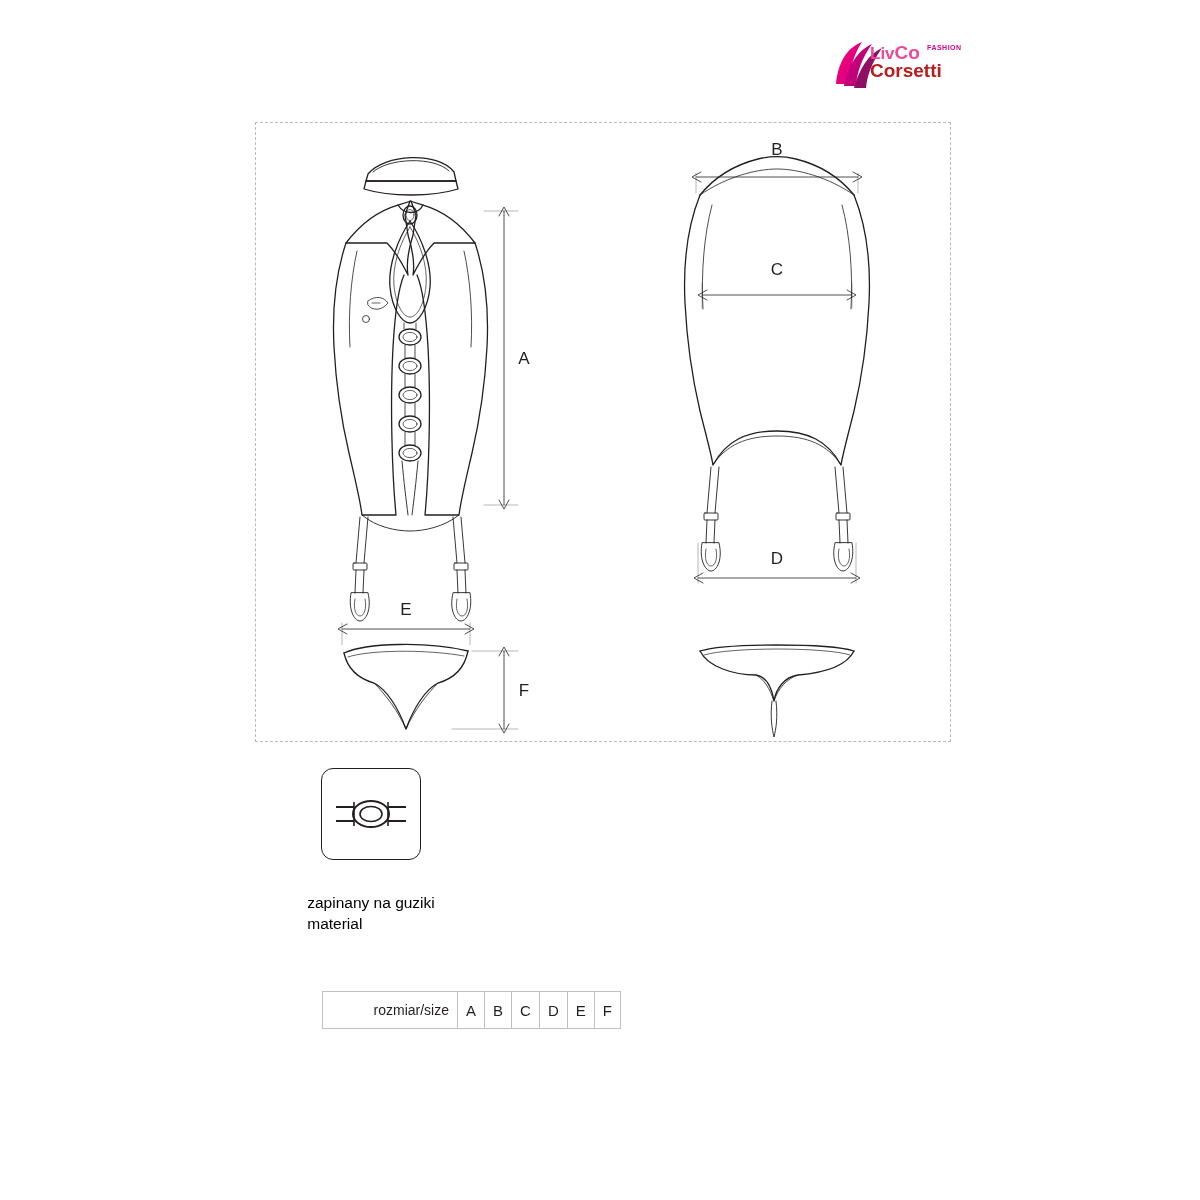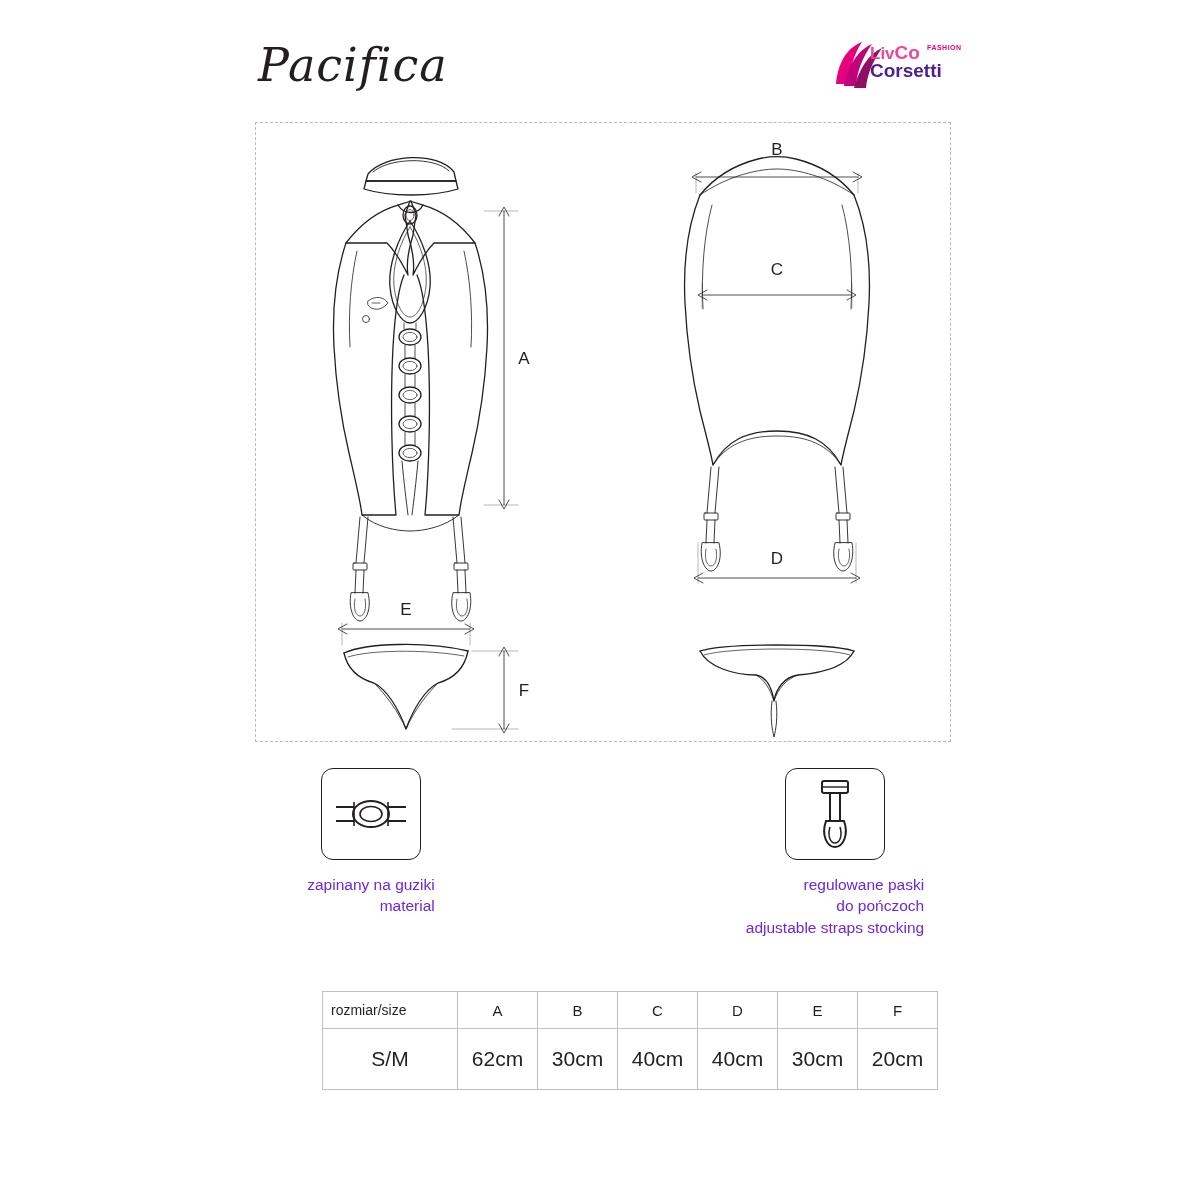--- a/index.html
+++ b/index.html
@@ -57,21 +57,21 @@
     font-weight: bold;
     color: #e6007e;
     letter-spacing: .5px;
   }
   .brand-logo .brand-line2 {
     position: absolute;
     left: 38px;
     top: 22px;
     font-size: 19px;
     font-weight: bold;
-    color: #4c1d95;
+    color: #b91c1c;
     letter-spacing: 0px;
   }
   .brand-logo svg { position: absolute; left: 0; top: 0; }
 
   
   .drawing-panel {
     position: absolute;
     left: 255px;
     top: 122px;
     width: 696px;
@@ -98,25 +98,25 @@
   }
   .feature-box {
     width: 100px;
     height: 92px;
     border: 1.5px solid #231f20;
     border-radius: 12px;
     box-sizing: border-box;
     position: relative;
   }
   .feature-caption {
-    margin-top: 14px;
-    text-align: right;
+    margin-top: 32px;
+    text-align: left;
     font-size: 15.5px;
     line-height: 1.38;
-    color: #6d28d9;
+    color: #000000;
   }
 
   
   .size-table {
     position: absolute;
     left: 322px;
     top: 991px;
     border-collapse: collapse;
   }
   .size-table td, .size-table th {
@@ -125,40 +125,39 @@
     color: #231f20;
     text-align: center;
     font-family: "Liberation Sans", sans-serif;
   }
   .size-table thead th {
     height: 36px;
     font-size: 15px;
     padding: 0 8px;
   }
   .size-table thead th.first {
-    text-align: left;
+    text-align: right;
     font-size: 14px;
     width: 118px;
   }
   .size-table tbody td {
     height: 58px;
     font-size: 21px;
     width: 77px;
   }
   .size-table tbody td.first {
     font-size: 21px;
     width: 118px;
   }
 </style>
 </head>
 <body>
 
 <div class="page">
 
-  <div class="product-title">Pacifica</div>
 
   <div class="brand-logo">
     <svg width="120" height="52" viewBox="0 0 120 52">
       <path d="M4 46 C6 26 14 10 30 4 C22 16 18 30 17 46 Z" fill="#e6007e"></path>
       <path d="M12 48 C16 28 26 12 40 6 C30 20 25 34 24 48 Z" fill="#c2007a"></path>
       <path d="M22 50 C27 32 36 16 50 10 C40 24 35 38 34 50 Z" fill="#8e0f63"></path>
     </svg>
     <div class="brand-line1">
       <span>Liv</span><span class="big">Co</span>
     </div>
@@ -358,59 +357,32 @@
             <path d="M32 33 L32 57 M66 33 L66 57" stroke-width="1.6"></path>
           </g>
         </svg>
       </div>
       <div class="feature-caption">
         <div>zapinany na guziki</div>
         <div>material</div>
       </div>
     </div>
 
-    <div class="feature">
-      <div class="feature-box">
-        <svg width="98" height="90" viewBox="0 0 98 90">
-          <g fill="none" stroke="#231f20" stroke-width="2">
-            <rect x="36" y="12" width="26" height="12" rx="2"></rect>
-            <path d="M44 24 L44 52 M54 24 L54 52"></path>
-            <path d="M40 52 C35 66 41 78 49 78 C57 78 63 66 58 52 Z"></path>
-            <path d="M44 58 C41 68 45 74 49 74 C53 74 57 68 54 58" stroke-width="1.5"></path>
-            <path d="M36 18 L62 18" stroke-width="1.4"></path>
-          </g>
-        </svg>
-      </div>
-      <div class="feature-caption">
-        <div>regulowane paski</div>
-        <div>do pończoch</div>
-        <div>adjustable straps stocking</div>
-      </div>
-    </div>
 
   </div>
 
   <table class="size-table">
     <thead>
       <tr>
         <th class="first">rozmiar/size</th>
         <th>A</th>
         <th>B</th>
         <th>C</th>
         <th>D</th>
         <th>E</th>
         <th>F</th>
       </tr>
     </thead>
     <tbody>
-      <tr>
-        <td class="first">S/M</td>
-        <td>62cm</td>
-        <td>30cm</td>
-        <td>40cm</td>
-        <td>40cm</td>
-        <td>30cm</td>
-        <td>20cm</td>
-      </tr>
     </tbody>
   </table>
 
 </div>
 
 </body></html>

